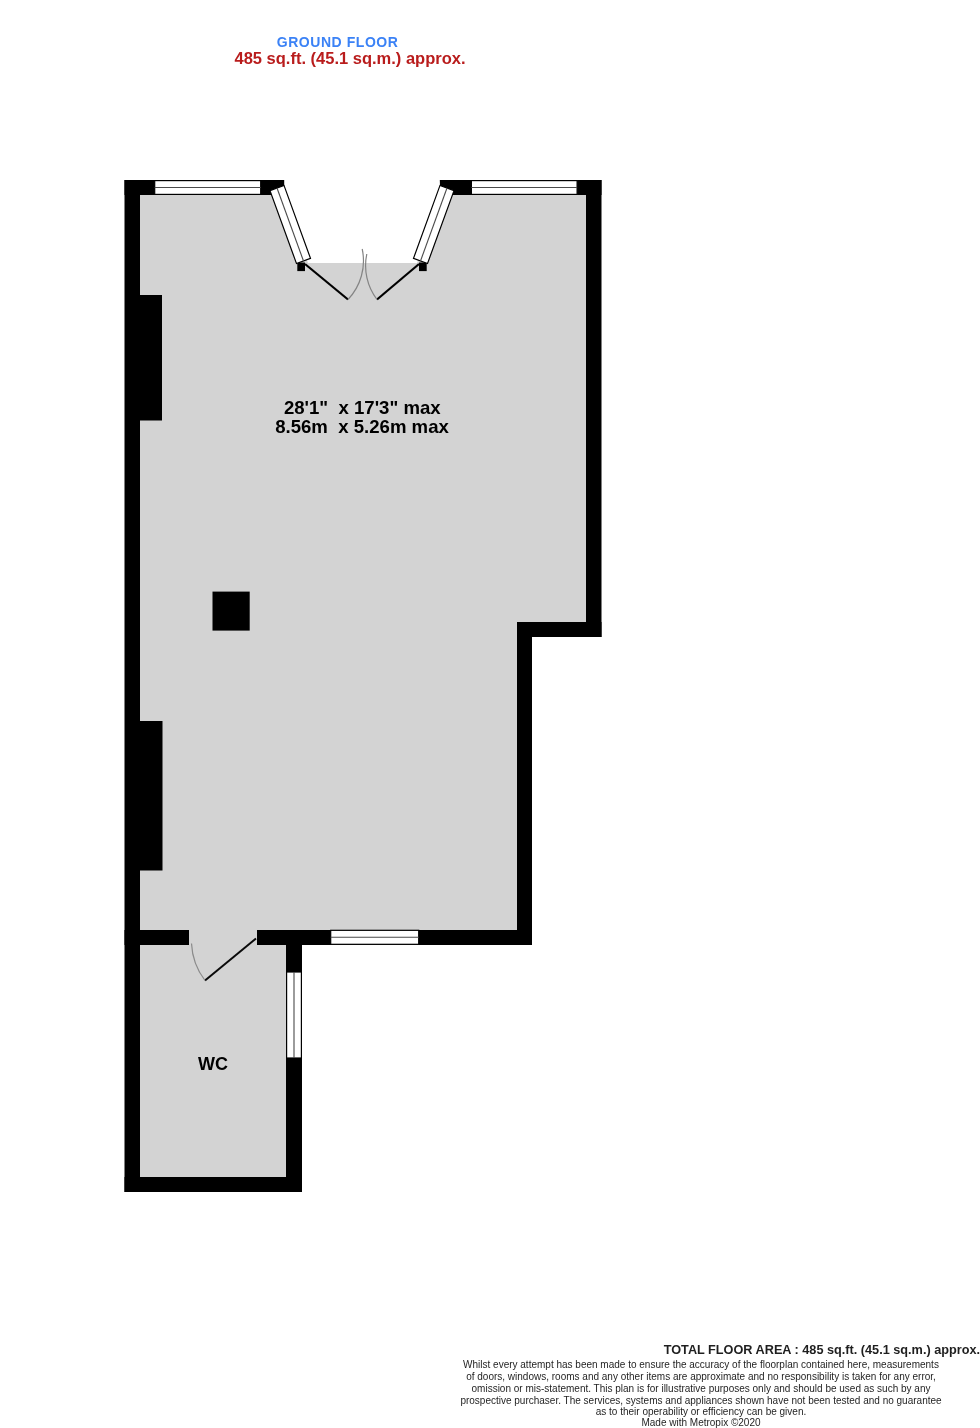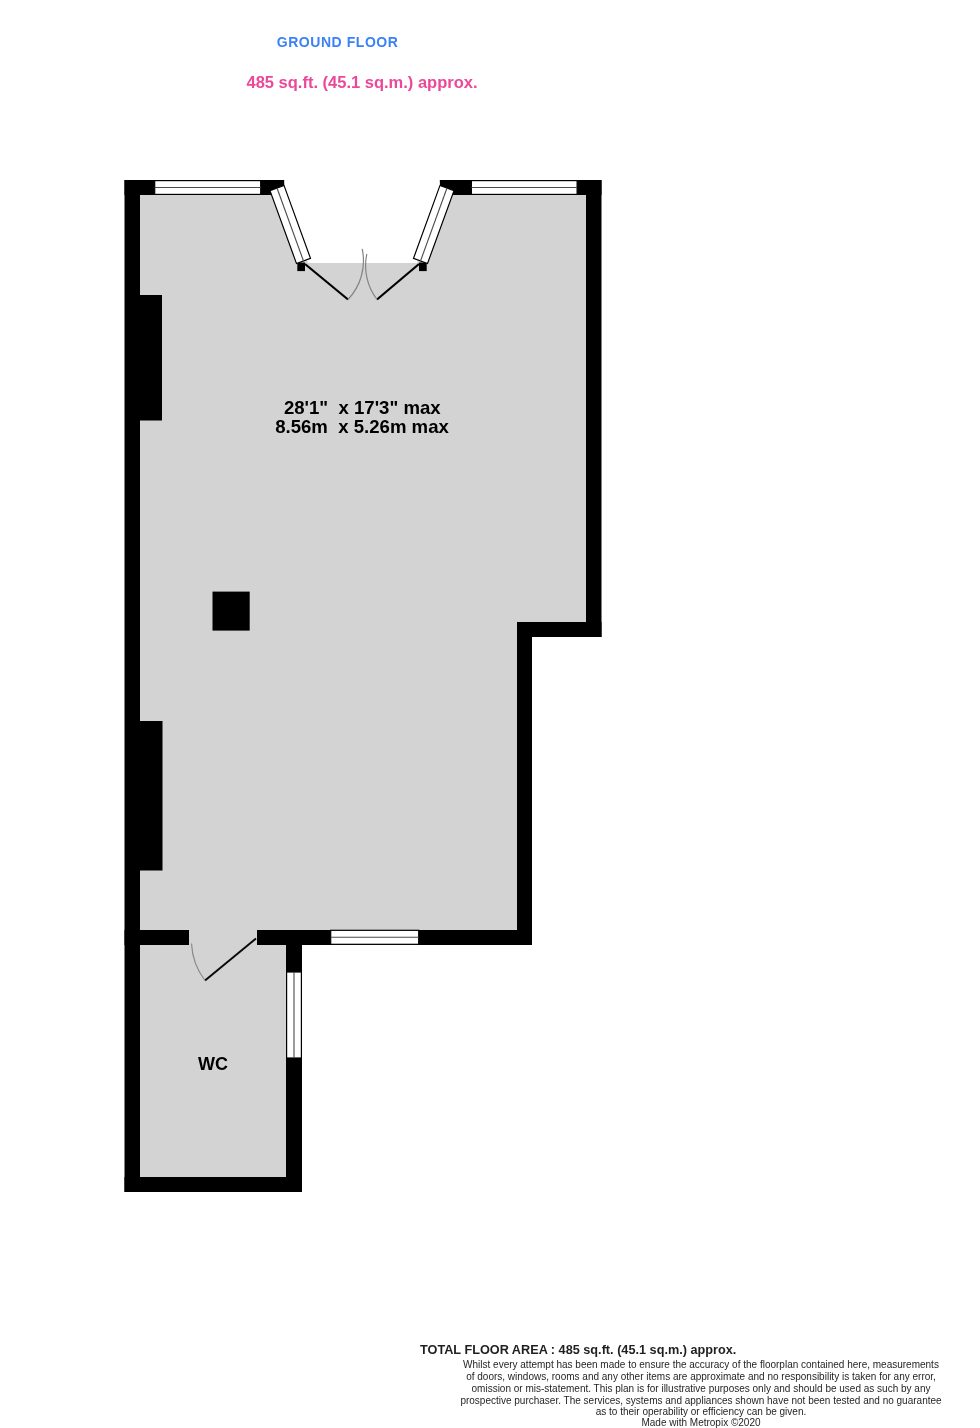--- a/index.html
+++ b/index.html
@@ -4,21 +4,21 @@
 <style>
   html,body{margin:0;padding:0;background:#fff;}
   body{width:980px;height:1428px;position:relative;font-family:"Liberation Sans",sans-serif;}
   .t{position:absolute;white-space:nowrap;}
 </style>
 </head>
 <body>
 
 <div class="t" style="left:337.6px;top:34px;transform:translateX(-50%);font-size:14px;font-weight:bold;color:#3b82f6;letter-spacing:0.55px;">GROUND FLOOR</div>
 
-<div class="t" style="left:362px;top:49px;transform:translateX(-50%);font-size:16.5px;font-weight:bold;color:#ec4899;margin-top:24px;">485 sq.ft. (45.1 sq.m.) approx.</div>
+<div class="t" style="left:350px;top:49px;transform:translateX(-50%);font-size:16.5px;font-weight:bold;color:#b91c1c;">485 sq.ft. (45.1 sq.m.) approx.</div>
 
 <svg width="980" height="1428" viewBox="0 0 980 1428" style="position:absolute;left:0;top:0;" xmlns="http://www.w3.org/2000/svg">
 
   <polygon points="136,192 280,192 308,263 417,263 444,192 594,192 594,624 520,624 520,936 299,936 299,1182 136,1182" fill="#d3d3d3"></polygon>
 
   <rect x="124.5" y="180" width="15.5" height="1012" fill="#000"></rect>
 
   <polygon points="124.5,180 284.2,180 284.2,186 271,195 124.5,195" fill="#000"></polygon>
 
   <polygon points="440,186 453,195 601.5,195 601.5,180 439.8,180" fill="#000"></polygon>
@@ -88,17 +88,17 @@
   <line x1="256" y1="938.5" x2="205" y2="980.5" stroke="#0a0a0a" stroke-width="2"></line>
 
   <path d="M 191.5 943.5 A 66 66 0 0 0 205 980.5" fill="none" stroke="#8a8a8a" stroke-width="1.2"></path>
 
   <text x="362.3" y="413.8" text-anchor="middle" font-family="Liberation Sans, sans-serif" font-size="18.6" font-weight="bold" fill="#000">28'1"&nbsp; x 17'3" max</text>
   <text x="362" y="432.8" text-anchor="middle" font-family="Liberation Sans, sans-serif" font-size="18.6" font-weight="bold" fill="#000">8.56m&nbsp; x 5.26m max</text>
 
   <text x="213" y="1069.5" text-anchor="middle" font-family="Liberation Sans, sans-serif" font-size="18" font-weight="bold" fill="#000">WC</text>
 </svg>
 
-<div class="t" style="left:420px;top:1342.5px;width:560px;text-align:left;font-size:12.7px;font-weight:bold;color:#1f1f1f;">TOTAL FLOOR AREA : 485 sq.ft. (45.1 sq.m.) approx.</div>
+<div class="t" style="left:420px;top:1342.5px;width:560px;text-align:right;font-size:12.7px;font-weight:bold;color:#1f1f1f;">TOTAL FLOOR AREA : 485 sq.ft. (45.1 sq.m.) approx.</div>
 
 <div class="t" style="left:421px;top:1358.8px;width:560px;text-align:center;font-size:10px;color:#1f1f1f;line-height:11.9px;">Whilst every attempt has been made to ensure the accuracy of the floorplan contained here, measurements<br>of doors, windows, rooms and any other items are approximate and no responsibility is taken for any error,<br>omission or mis-statement. This plan is for illustrative purposes only and should be used as such by any<br>prospective purchaser. The services, systems and appliances shown have not been tested and no guarantee<br>as to their operability or efficiency can be given.</div>
 
 <div class="t" style="left:421px;top:1417.2px;width:560px;text-align:center;font-size:10px;color:#1f1f1f;">Made with Metropix ©2020</div>
 
 </body></html>

